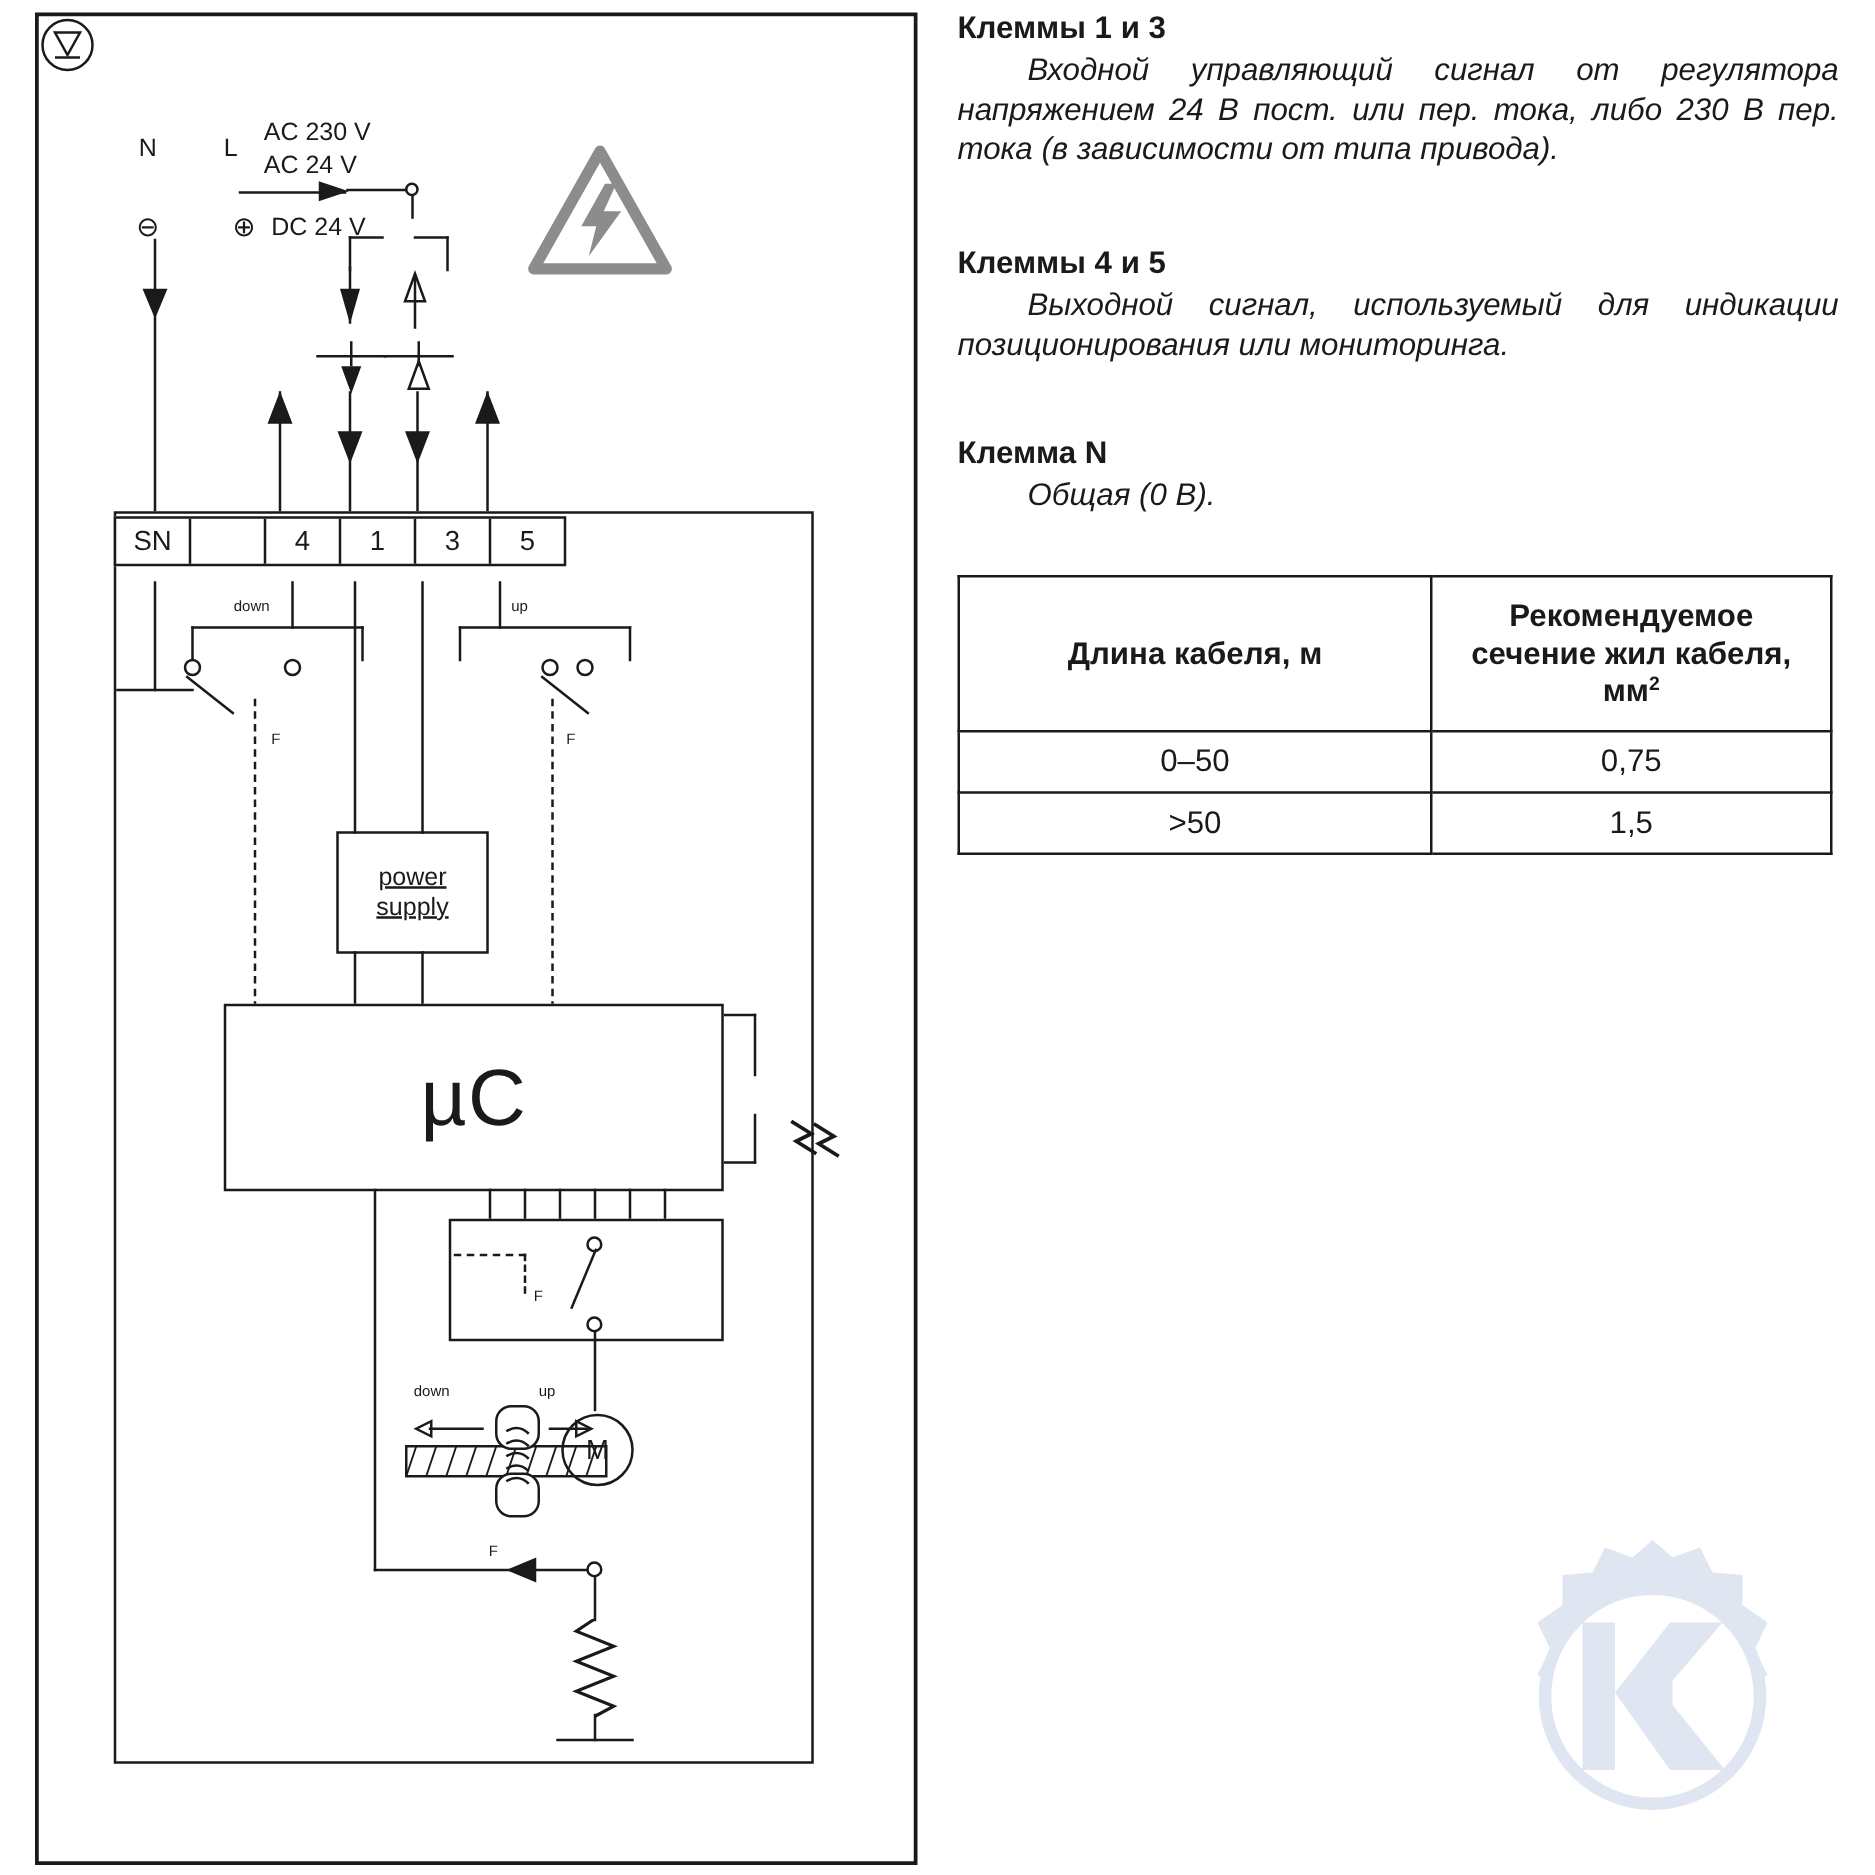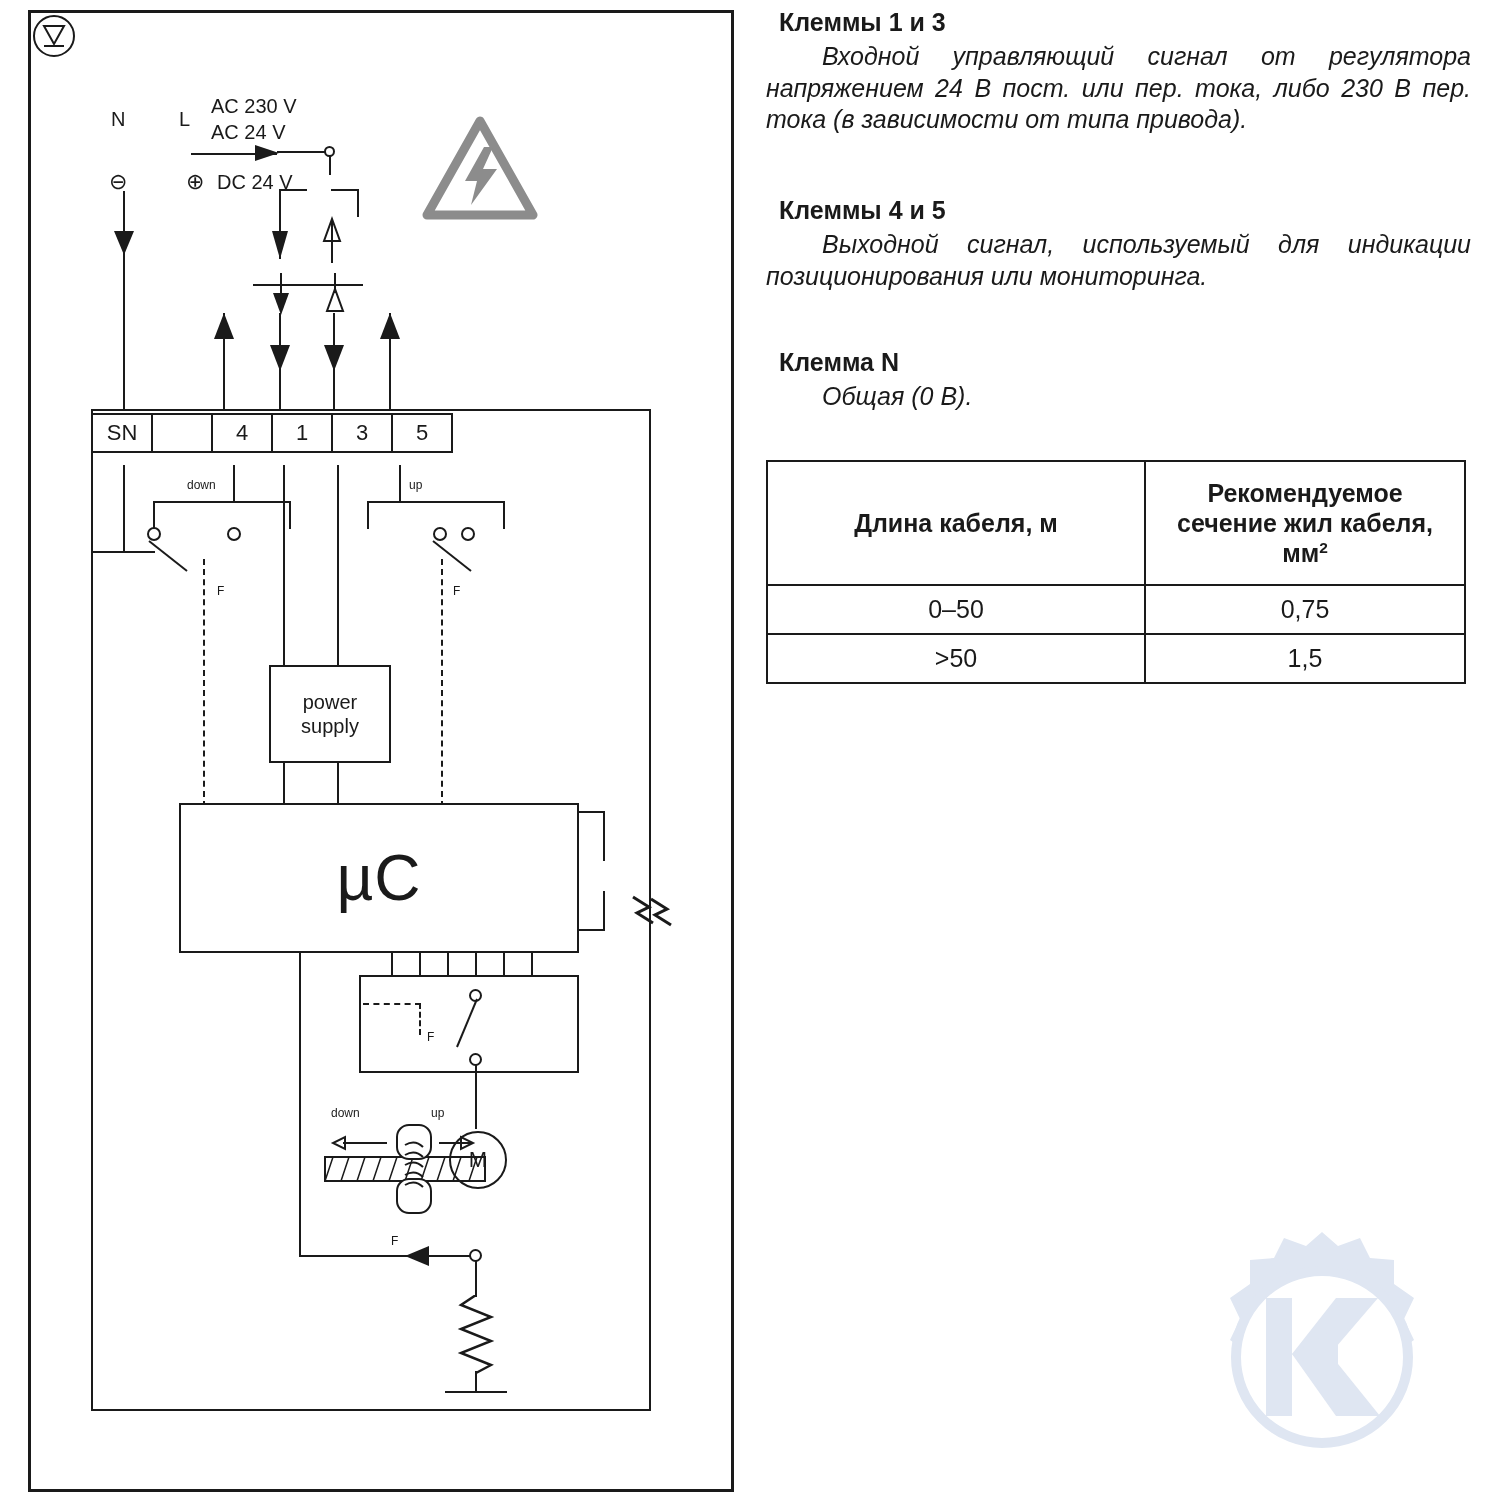--- a/index.html
+++ b/index.html
@@ -117,20 +117,21 @@
     height: 98px;
     border: 2px solid #1a1a1a;
     box-sizing: border-box;
     display: flex;
     align-items: center;
     justify-content: center;
     text-align: center;
     font-size: 20px;
     line-height: 1.2;
     background: #fff;
+    text-decoration: underline;
   }
 
   #relay-box {
     position: absolute;
     left: 328px;
     top: 962px;
     width: 220px;
     height: 98px;
     border: 2px solid #1a1a1a;
     box-sizing: border-box;
@@ -169,21 +170,21 @@
   
   #right-col {
     position: absolute;
     left: 766px;
     top: 0;
     width: 710px;
   }
   .sec-title {
     font-weight: bold;
     font-size: 25px;
-    margin: 0 0 4px 13px;
+    margin: 0 0 4px 0;
   }
   .sec-body {
     font-size: 25px;
     line-height: 1.26;
     margin: 0 0 22px 0;
     text-indent: 56px;
     text-align: justify;
     font-style: italic;
   }
   #block1 { position: absolute; left: 0; top: 8px; width: 705px; }

